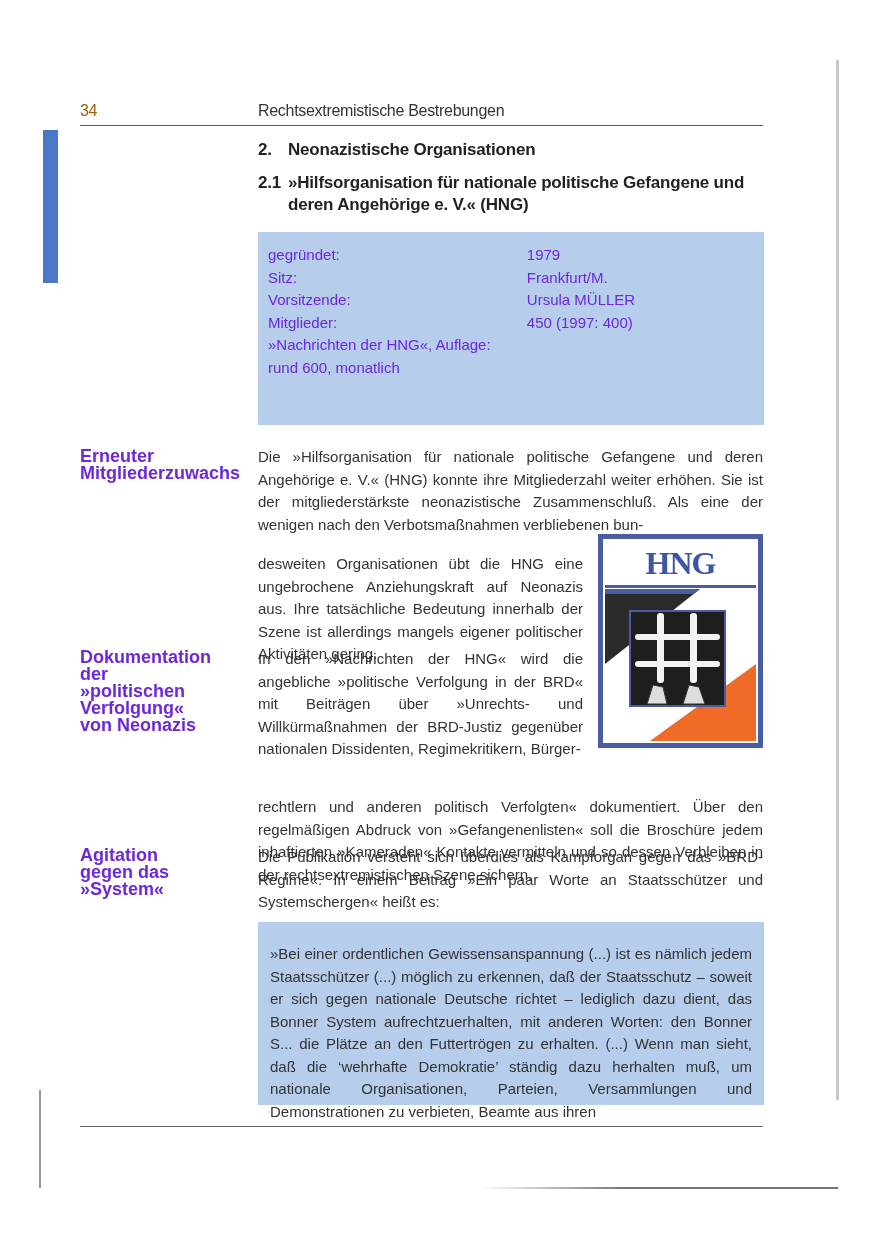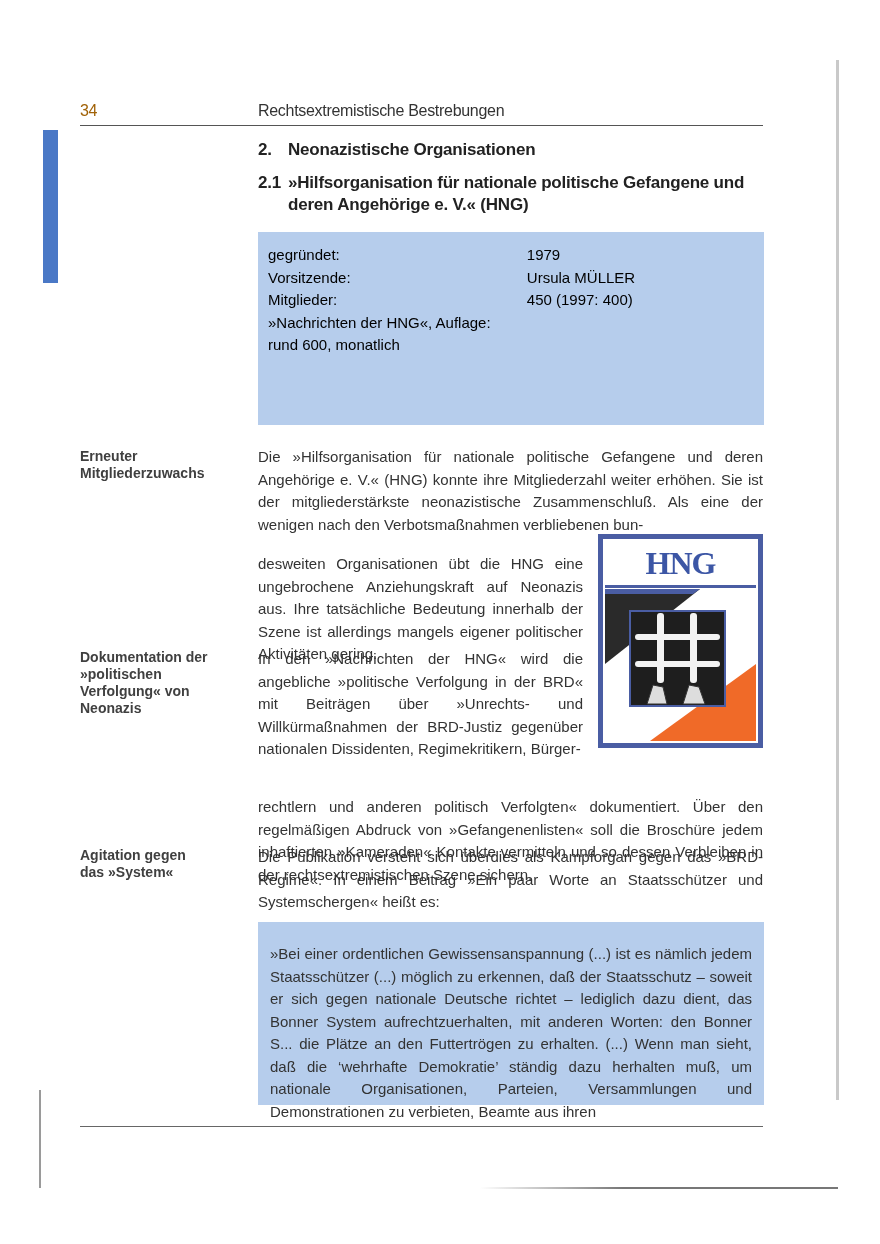--- a/index.html
+++ b/index.html
@@ -16,25 +16,25 @@
   .running-head { position: absolute; left: 258px; top: 102px; font-size: 16px; color: #333; letter-spacing: -0.3px; }
   .head-rule { position: absolute; left: 80px; top: 125px; width: 683px; height: 1px; background: #555; }
 
   .h2 { position: absolute; left: 258px; top: 140px; font-size: 17px; font-weight: bold; color: #222; letter-spacing: -0.2px; display: flex; }
   .h2 .num { width: 30px; }
   .h3 { position: absolute; left: 258px; top: 172px; font-size: 17px; font-weight: bold; color: #222; line-height: 22px; display: flex; letter-spacing: -0.2px; }
   .h3 .num { width: 30px; }
   .h3 .title { width: 470px; }
 
   .factbox { position: absolute; left: 258px; top: 232px; width: 506px; height: 193px; background: #b6cdec; padding: 12px 10px; }
-  .fact-row { display: flex; font-size: 15px; line-height: 22.5px; color: #000000; }
+  .fact-row { display: flex; font-size: 15px; line-height: 22.5px; color: #6d28d9; }
   .fact-label { width: 262px; }
   .fact-value { width: 230px; }
 
-  .sidenote { position: absolute; left: 80px; font-size: 14px; font-weight: bold; color: #404040; line-height: 17px; }
+  .sidenote { position: absolute; left: 80px; font-size: 18px; font-weight: bold; color: #6d28d9; line-height: 17px; }
 
   .body-text { position: absolute; left: 258px; width: 505px; font-size: 15px; line-height: 22.5px; color: #333; text-align: justify; hyphens: manual; }
   .body-text.narrow { width: 325px; }
 
   .logo { position: absolute; left: 598px; top: 534px; width: 165px; height: 214px; background: #4a5da3; padding: 5px; }
   .logo-inner { position: relative; width: 100%; height: 100%; background: #ffffff; border: 2px solid #ffffff; overflow: hidden; }
   .logo-title { position: absolute; left: 0; top: 4px; width: 100%; text-align: center; font-family: "Liberation Serif", serif; font-weight: bold; font-size: 32px; color: #3c56a5; letter-spacing: -1px; }
   .logo-title-rule { position: absolute; left: 0; top: 44px; width: 100%; height: 3px; background: #4a5da3; }
 
   .quote-box { position: absolute; left: 258px; top: 922px; width: 506px; height: 183px; background: #b6cdec; padding: 21px 12px; }
@@ -62,20 +62,24 @@
 
 <div class="h3">
   <span class="num">2.1</span>
   <span class="title">»Hilfsorganisation für nationale politische Gefangene und deren Angehörige e. V.« (HNG)</span>
 </div>
 
 <div class="factbox">
   <div class="fact-row">
     <span class="fact-label">gegründet:</span>
     <span class="fact-value">1979</span>
+  </div>
+  <div class="fact-row">
+    <span class="fact-label">Sitz:</span>
+    <span class="fact-value">Frankfurt/M.</span>
   </div>
   <div class="fact-row">
     <span class="fact-label">Vorsitzende:</span>
     <span class="fact-value">Ursula MÜLLER</span>
   </div>
   <div class="fact-row">
     <span class="fact-label">Mitglieder:</span>
     <span class="fact-value">450 (1997: 400)</span>
   </div>
   <div class="fact-row">

